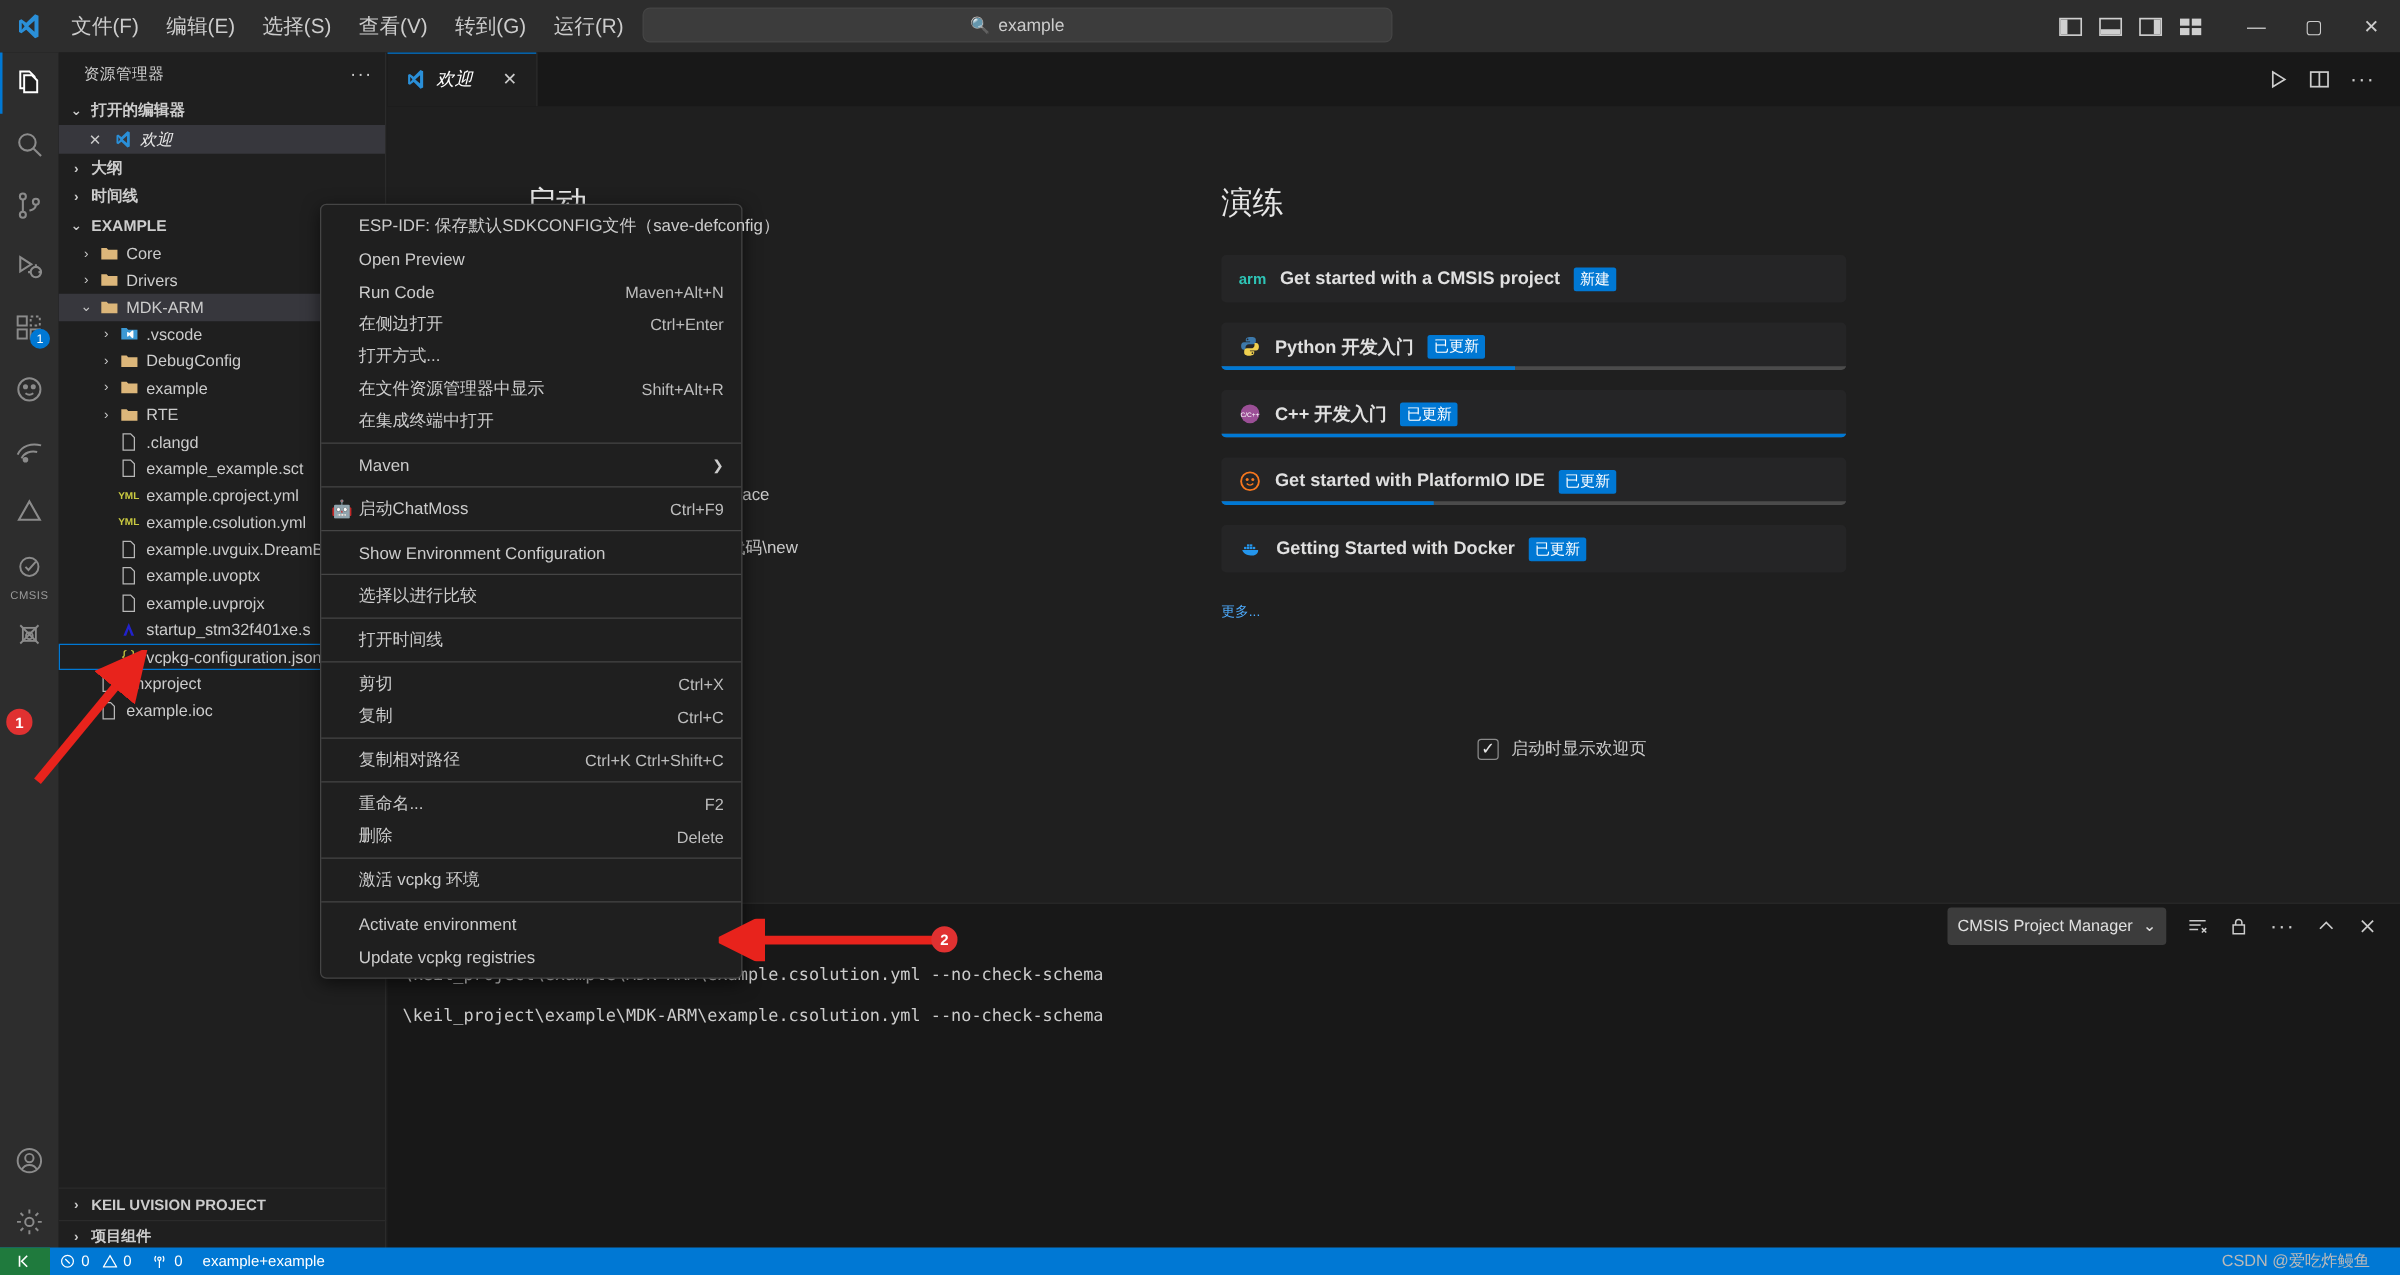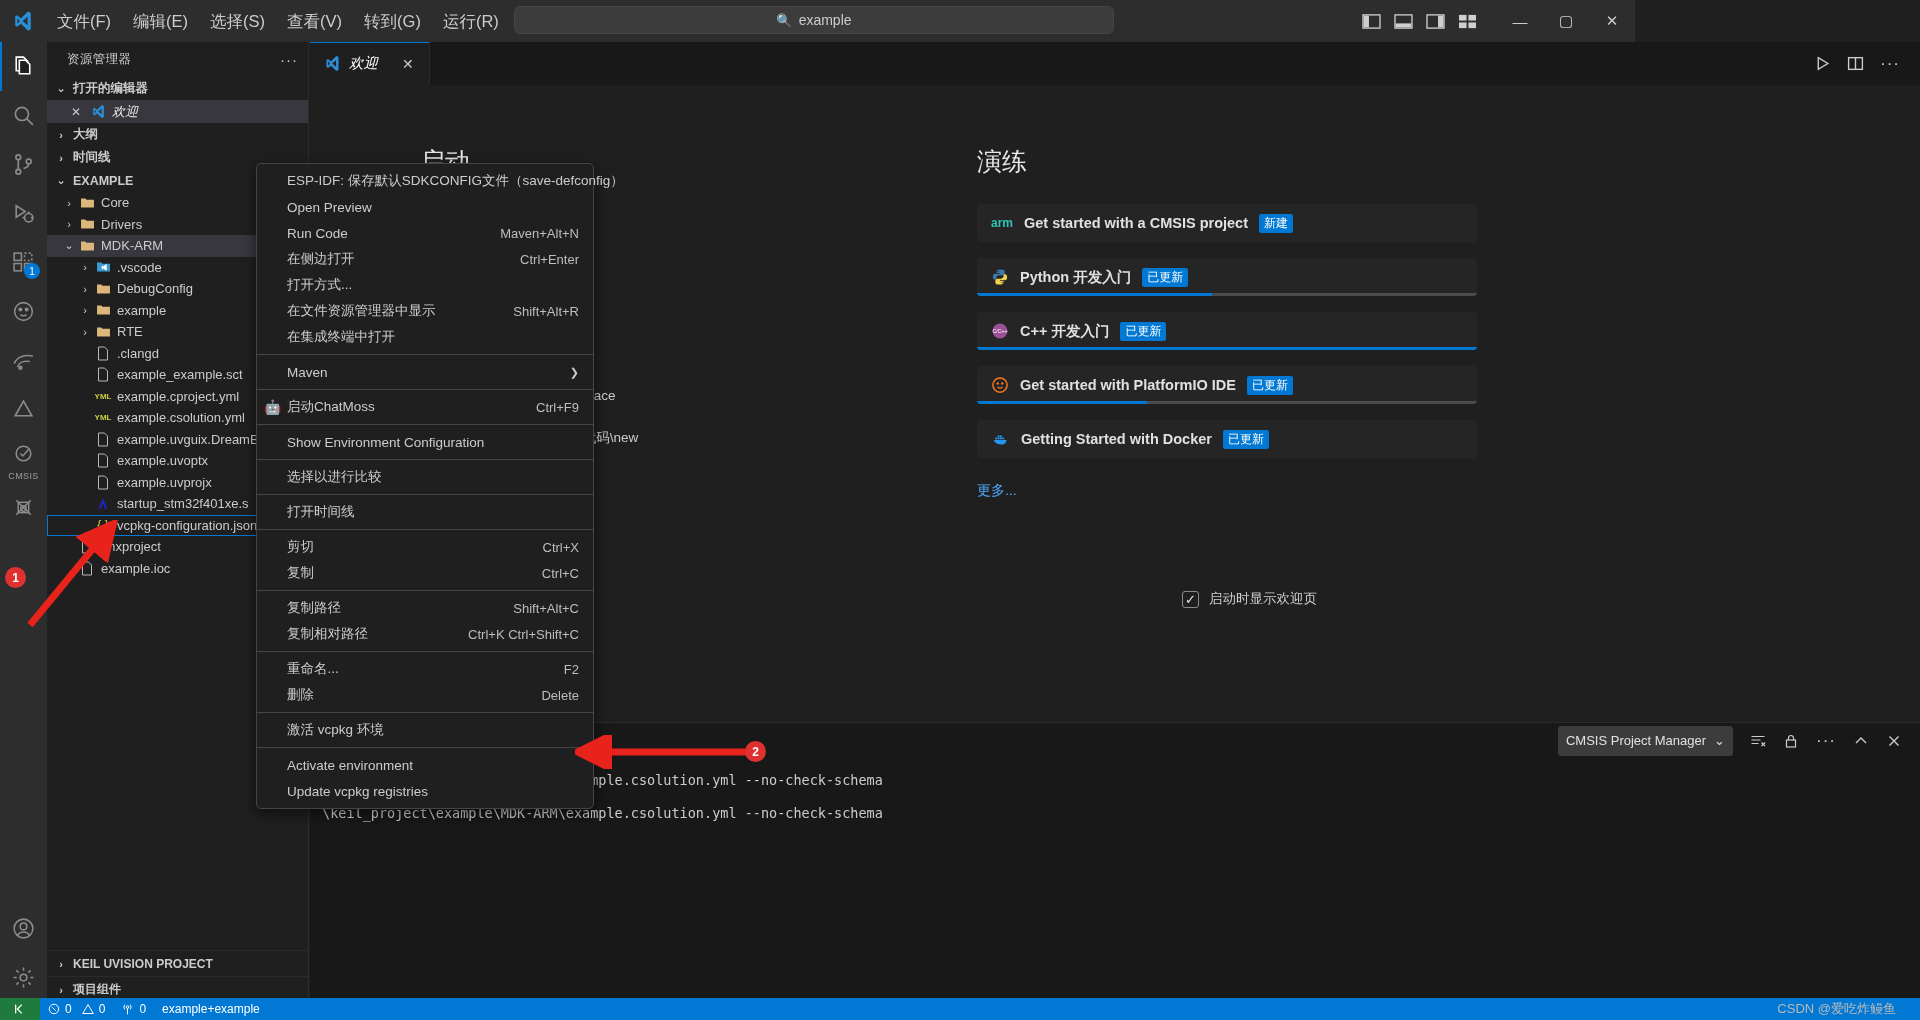--- a/index.html
+++ b/index.html
@@ -7,21 +7,21 @@
     width: 1920px; height: 1020px;
     background: #1f1f1f;
     font-family: "Liberation Sans", "DejaVu Sans", sans-serif;
     color: #cccccc;
     overflow: hidden;
   }
   #root { position: relative; width: 1920px; height: 1020px; }
 
   
   .titlebar {
-    position: absolute; top: 0; left: 0; width: 1635px; height: 42px;
+    position: absolute; top: 0; left: 0; width: 1920px; height: 42px;
     background: #2d2d2d;
     display: flex; align-items: center;
   }
   .vs-logo { width: 46px; display: flex; justify-content: center; align-items: center; }
   .vs-logo svg { width: 22px; height: 22px; }
   .menubar { display: flex; align-items: center; height: 42px; }
   .menubar .mi {
     padding: 0 11px; height: 30px; line-height: 30px;
     font-size: 16.5px; color: #cccccc; white-space: nowrap; cursor: default;
   }
@@ -137,21 +137,21 @@
     display: flex; align-items: center; gap: 11px; padding: 0 14px;
     margin-bottom: 16px; position: relative; overflow: hidden;
   }
   .walk-card .wtitle { font-size: 14.5px; color: #e0e0e0; font-weight: bold; white-space: nowrap; }
   .walk-card .wbadge {
     background: #0078d4; color: #ffffff; font-size: 12px; border-radius: 2px;
     padding: 1px 5px; white-space: nowrap;
   }
   .walk-prog { position: absolute; left: 0; bottom: 0; height: 3px; background: #0078d4; }
   .walk-prog-bg { position: absolute; left: 0; bottom: 0; height: 3px; width: 100%; background: #4b4b4b; }
-  .moreLink { font-size: 14px; color: #4daafc; margin-top: 24px; }
+  .moreLink { font-size: 11px; color: #4daafc; margin-top: 24px; }
   .startup-check { position: absolute; left: 872px; top: 505px; display: flex; align-items: center; gap: 10px; }
   .chkbox {
     width: 17px; height: 17px; border: 1px solid #8b8b8b; border-radius: 3px;
     display: flex; align-items: center; justify-content: center; color: #e7e7e7; font-size: 13px;
   }
   .startup-check .lbl { font-size: 13.5px; color: #cccccc; }
 
   
   .panel {
     position: absolute; left: 310px; right: 0; top: 722px; bottom: 22px;
@@ -776,24 +776,20 @@
     <div class="cmi">
         <span>剪切</span>
         <span class="key">Ctrl+X</span>
       </div>
     <div class="cmi">
         <span>复制</span>
         <span class="key">Ctrl+C</span>
       </div>
     <div class="cmsep"></div>
     <div class="cmi">
-        <span>复制路径</span>
-        <span class="key">Shift+Alt+C</span>
-      </div>
-    <div class="cmi">
         <span>复制相对路径</span>
         <span class="key">Ctrl+K Ctrl+Shift+C</span>
       </div>
     <div class="cmsep"></div>
     <div class="cmi">
         <span>重命名...</span>
         <span class="key">F2</span>
       </div>
     <div class="cmi">
         <span>删除</span>

